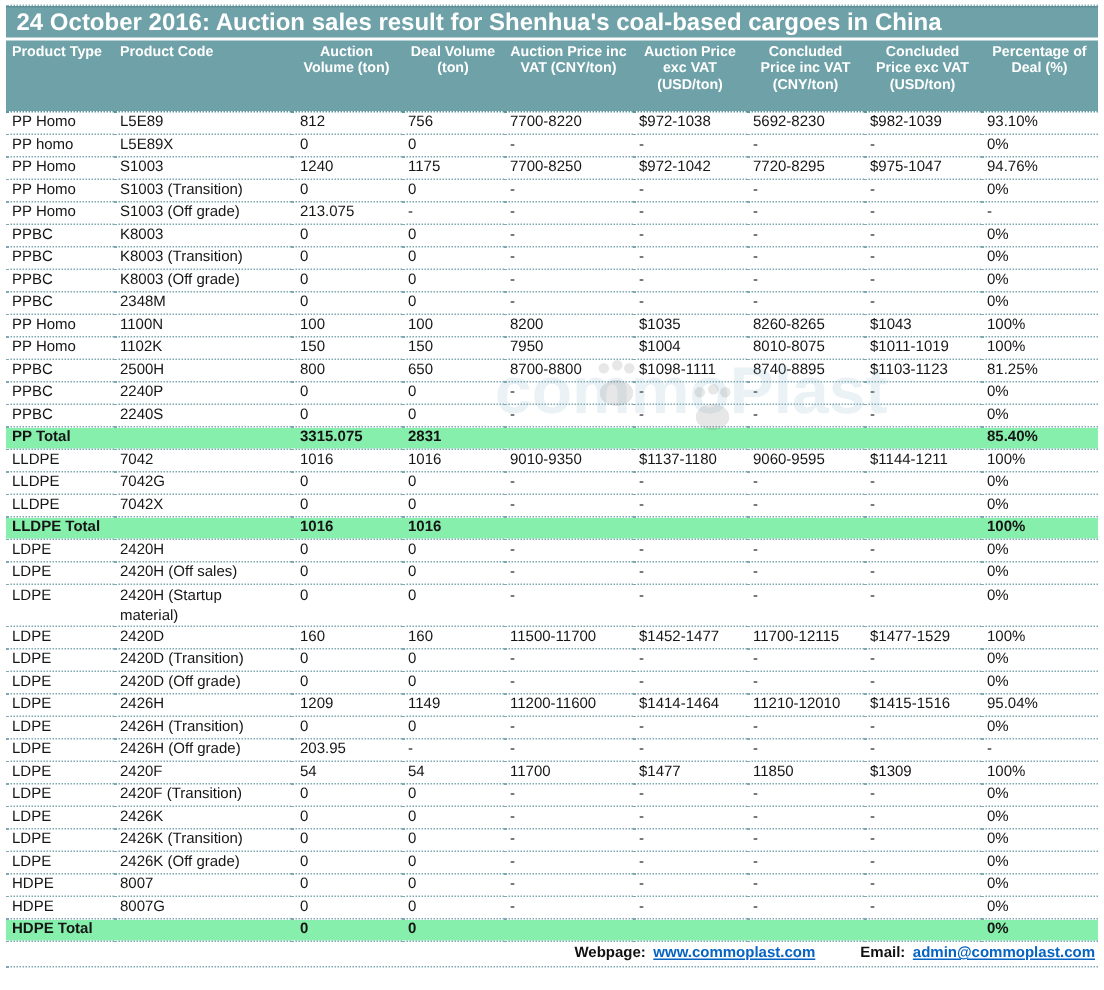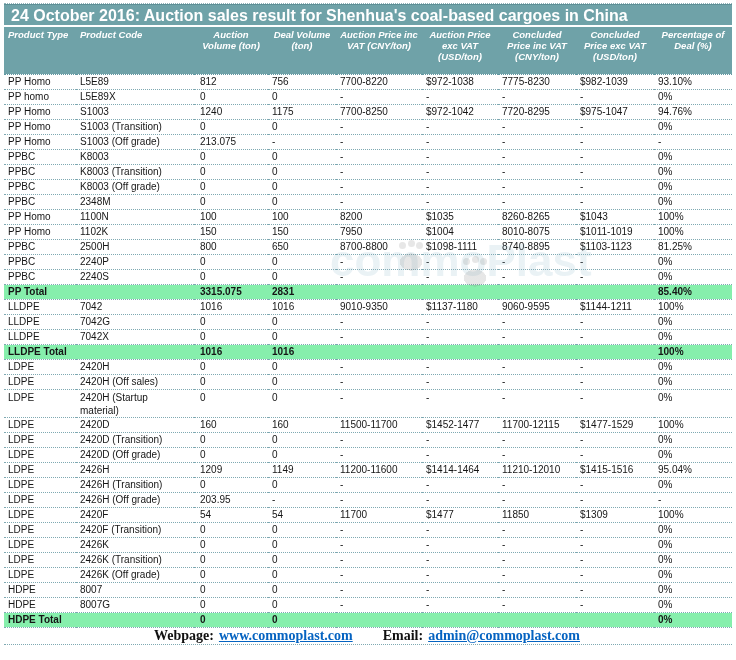--- a/index.html
+++ b/index.html
@@ -34,21 +34,20 @@
     background: #6FA2A8;
     color: #ffffff;
     font-weight: bold;
     font-size: 9.5px;
     line-height: 11px;
     vertical-align: top;
     text-align: center;
     padding: 2px 3px;
     height: 47px;
     border-bottom: 1px dotted #5d96a0;
-    font-style: italic;
   }
   thead th:nth-child(1), thead th:nth-child(2) { text-align: left; padding-left: 4px; }
   tbody td {
     font-size: 10px;
     color: #151515;
     height: 14px;
     line-height: 14px;
     padding: 0 4px;
     border-bottom: 1px dotted #7fa9b2;
     white-space: nowrap;
@@ -56,29 +55,28 @@
     vertical-align: middle;
   }
   tbody td:nth-child(3) { padding-left: 6px; margin-left: 31px; }
   tr.total td { background: #86efac; font-weight: bold; }
   tr.tall td { height: 28px; line-height: 13px; vertical-align: top; padding-top: 1px; }
   tr.tall td:nth-child(2) { white-space: normal; padding-right: 46px; }
   .footer {
     width: 728px;
     height: 17px;
     display: flex;
-    justify-content: center;
+    justify-content: flex-end;
     align-items: center;
     gap: 30px;
-    font-size: 14px;
+    font-size: 10px;
     font-weight: bold;
     color: #111;
     border-bottom: 1px dotted #7fa9b2;
     padding-right: 2px;
-    font-family: Liberation Serif, serif;
   }
   .footer .seg { display: flex; gap: 5px; align-items: center; }
   .footer a { color: #0563C1; text-decoration: underline; cursor: pointer; }
   .watermark {
     position: absolute;
     left: 330px; top: 236px;
     font-size: 44px;
     font-weight: bold;
     color: #7fb0c6;
     opacity: 0.16;
@@ -136,21 +134,21 @@
         </tr>
     </thead>
     <tbody>
         <tr>
           <td>PP Homo</td>
           <td>L5E89</td>
           <td>812</td>
           <td>756</td>
           <td>7700-8220</td>
           <td>$972-1038</td>
-          <td>7775-8230</td>
+          <td>5692-8230</td>
           <td>$982-1039</td>
           <td>93.10%</td>
         </tr>
         <tr>
           <td>PP homo</td>
           <td>L5E89X</td>
           <td>0</td>
           <td>0</td>
           <td>-</td>
           <td>-</td>

